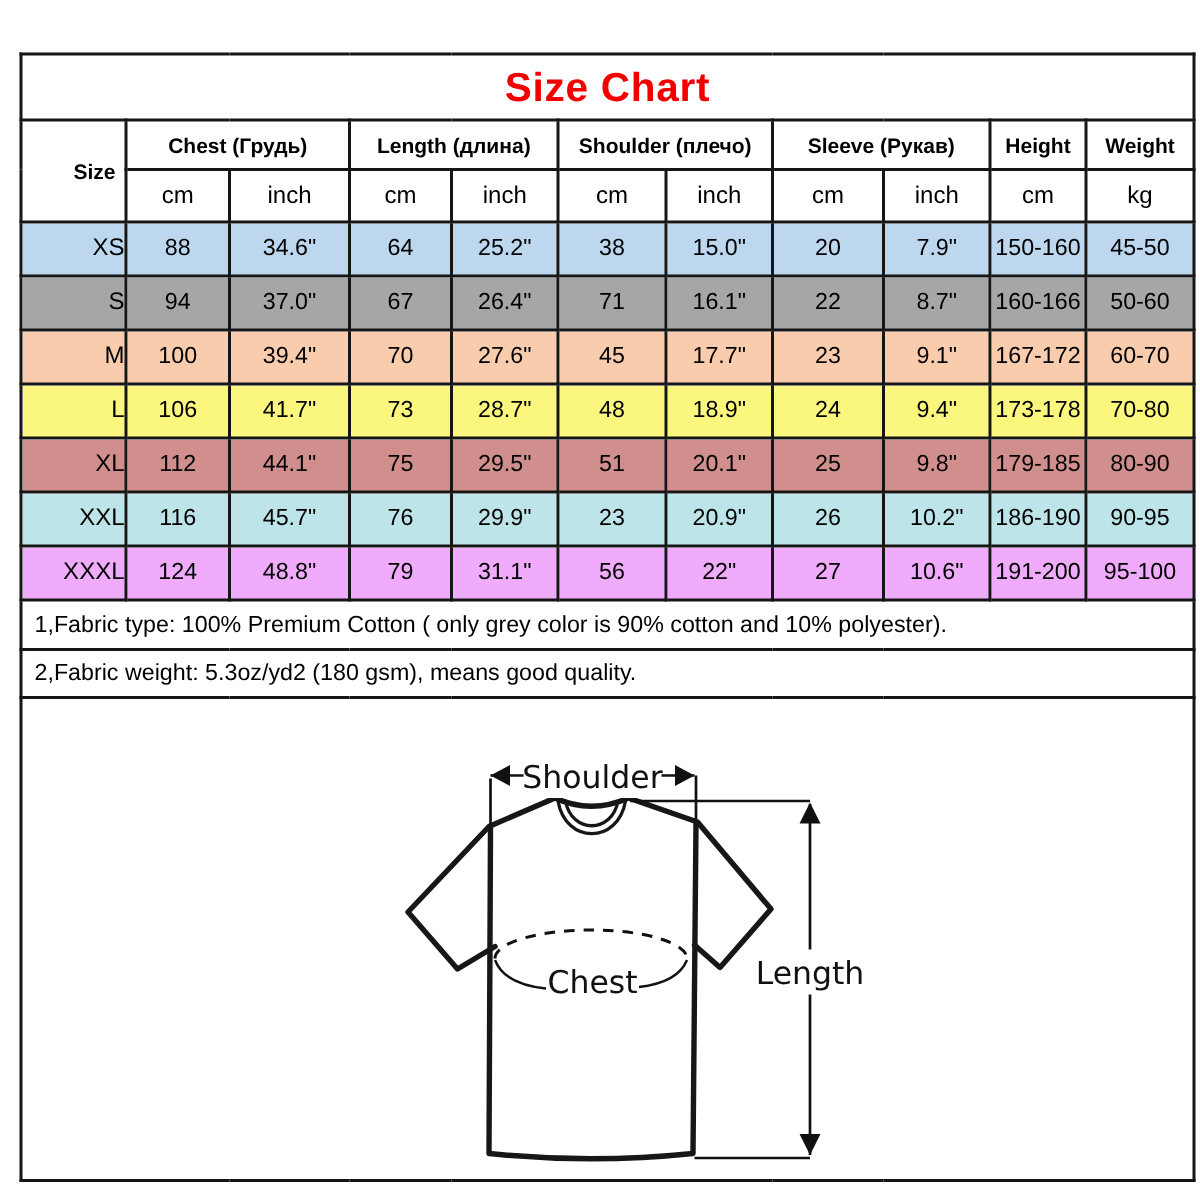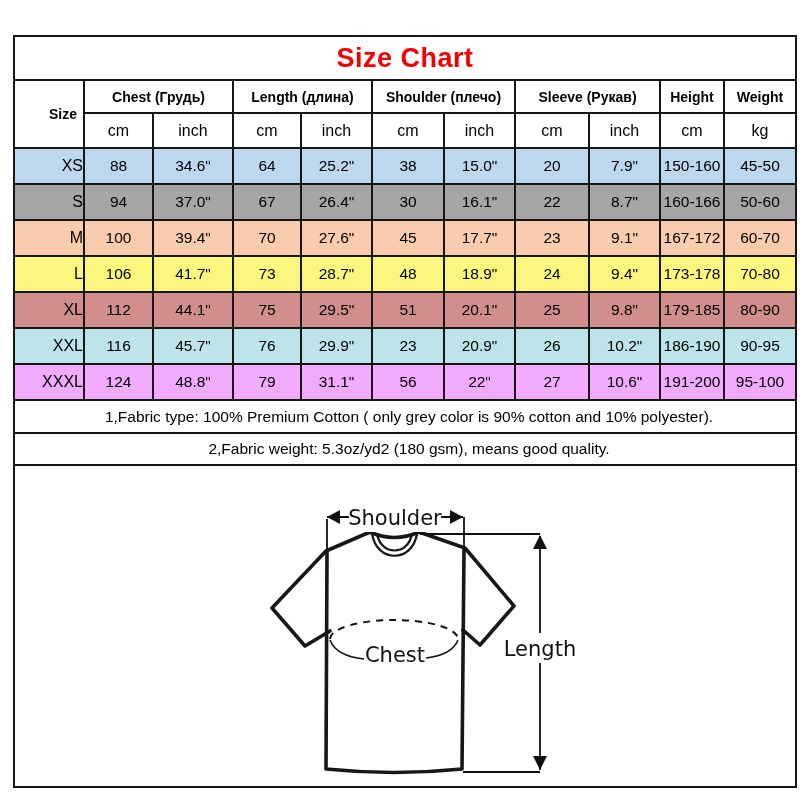--- a/index.html
+++ b/index.html
@@ -7,21 +7,21 @@
   .sheet{position:absolute;left:13px;top:35px;width:782px;}
   table{width:100%;border-collapse:collapse;table-layout:fixed;}
   td{border:2px solid #161616;text-align:center;vertical-align:middle;padding:0;
      font-size:15.5px;overflow:hidden;white-space:nowrap;}
   .r-title td{height:42px;font-size:27px;font-weight:bold;letter-spacing:.5px;}
   .r-h1 td{height:31px;font-weight:bold;font-size:14px;}
   .r-h2 td{height:33px;font-size:16px;}
   .size-head{font-size:17px;font-weight:bold;padding-left:28px;}
   .r-data td{height:34px;}
   .r-data td.size-cell{font-size:16px;text-align:right;}
-  .r-note td{height:31px;text-align:center;padding-left:8px;font-size:15.5px;}
+  .r-note td{height:31px;text-align:left;padding-left:8px;font-size:15.5px;}
   .r-note.n2 td{height:30px;margin-left:40px;}
   .r-diagram td{padding:0;height:320px;}
   svg{display:block;}
   .shirt{fill:none;stroke:#171717;stroke-width:3.6;stroke-linejoin:round;stroke-linecap:round;}
   .collar{fill:none;stroke:#171717;stroke-width:2.2;stroke-linecap:round;}
   .meas{fill:none;stroke:#111;stroke-width:1.8;}
   .thin{fill:none;stroke:#111;stroke-width:1.6;}
   .dash{fill:none;stroke:#111;stroke-width:2;stroke-dasharray:7 6;}
   .ah{fill:#111;stroke:none;}
   .lbl{font-family:"DejaVu Sans",sans-serif;font-size:21px;fill:#111;}
@@ -86,21 +86,21 @@
     <td>150-160</td>
     <td>45-50</td>
   </tr>
 
   <tr class="r-data" style="background-color: rgb(166, 166, 166);">
     <td class="size-cell">S</td>
     <td>94</td>
     <td>37.0"</td>
     <td>67</td>
     <td>26.4"</td>
-    <td>30</td>
+    <td>71</td>
     <td>16.1"</td>
     <td>22</td>
     <td>8.7"</td>
     <td>160-166</td>
     <td>50-60</td>
   </tr>
 
   <tr class="r-data" style="background-color: rgb(250, 204, 174);">
     <td class="size-cell">M</td>
     <td>100</td>

